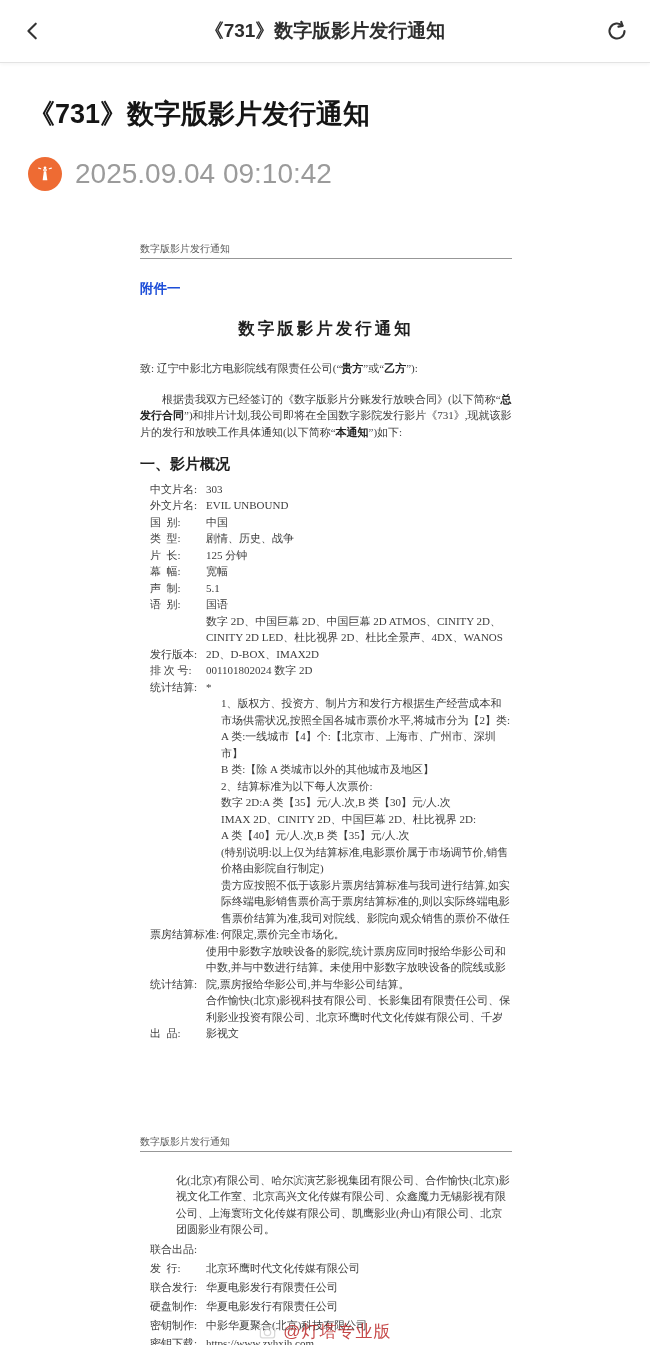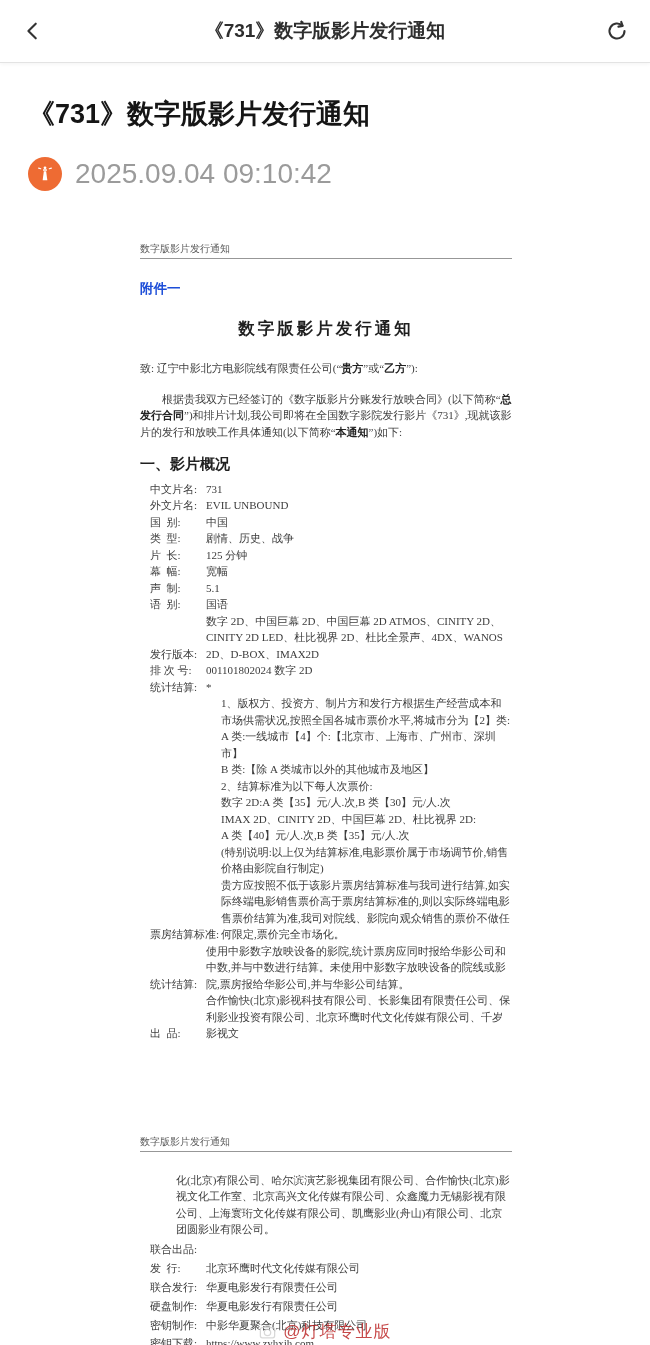--- a/index.html
+++ b/index.html
@@ -120,21 +120,21 @@
       <div class="doc-header">数字版影片发行通知</div>
       <hr class="doc-hr">
       <div class="doc-attachment">附件一</div>
       <div class="doc-title">数字版影片发行通知</div>
       <p class="doc-p"><span>致: 辽宁中影北方电影院线有限责任公司(“</span><span class="seg-bold">贵方</span><span>”或“</span><span class="seg-bold">乙方</span><span>”):</span></p>
       <p class="doc-intro"><span>根据贵我双方已经签订的《数字版影片分账发行放映合同》(以下简称“</span><span class="seg-bold">总发行合同</span><span>”)和排片计划,我公司即将在全国数字影院发行影片《731》,现就该影片的发行和放映工作具体通知(以下简称“</span><span class="seg-bold">本通知</span><span>”)如下:</span></p>
       <div class="doc-section-title">一、影片概况</div>
       <div>
           <div class="doc-row">
             <span class="doc-label">中文片名:</span>
-            <span class="doc-value">731</span>
+            <span class="doc-value">303</span>
           </div>
           <div class="doc-row">
             <span class="doc-label">外文片名:</span>
             <span class="doc-value">EVIL UNBOUND</span>
           </div>
           <div class="doc-row">
             <span class="doc-label">国  别:</span>
             <span class="doc-value">中国</span>
           </div>
           <div class="doc-row">

